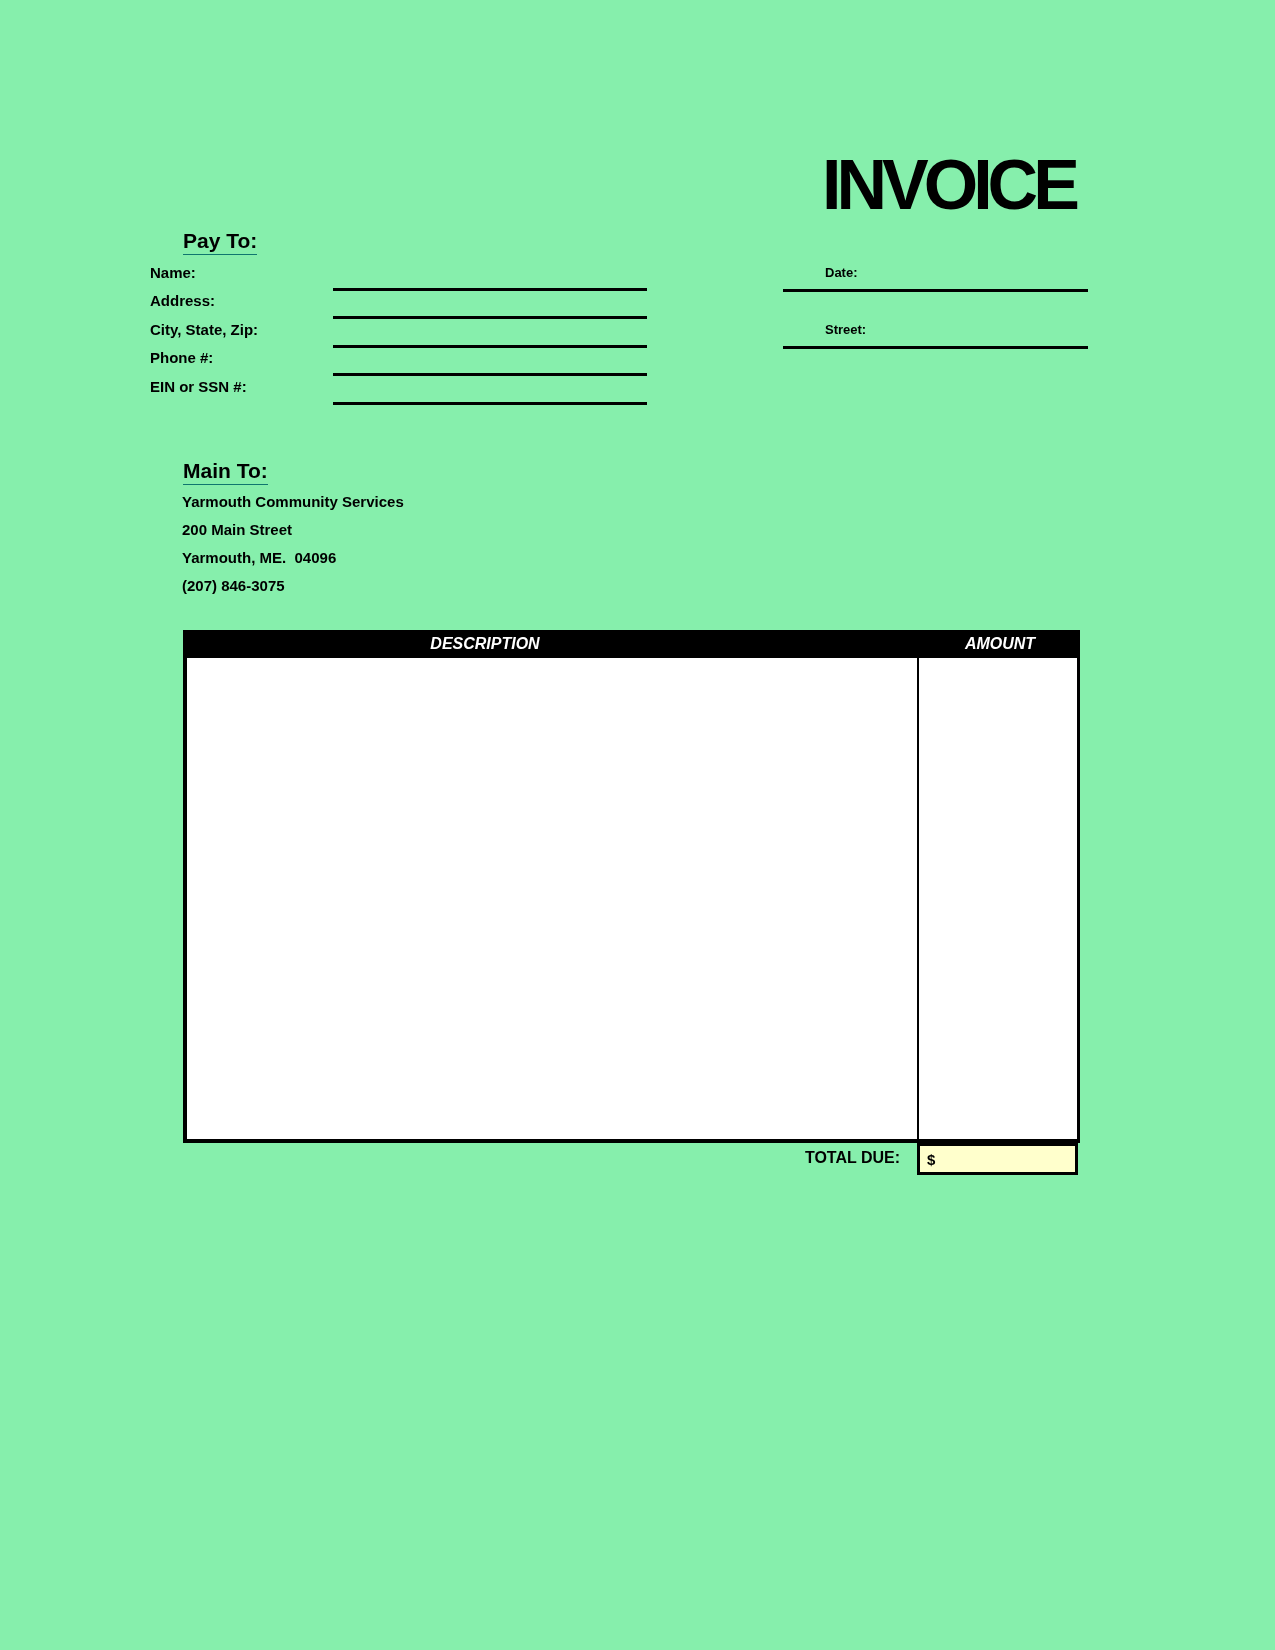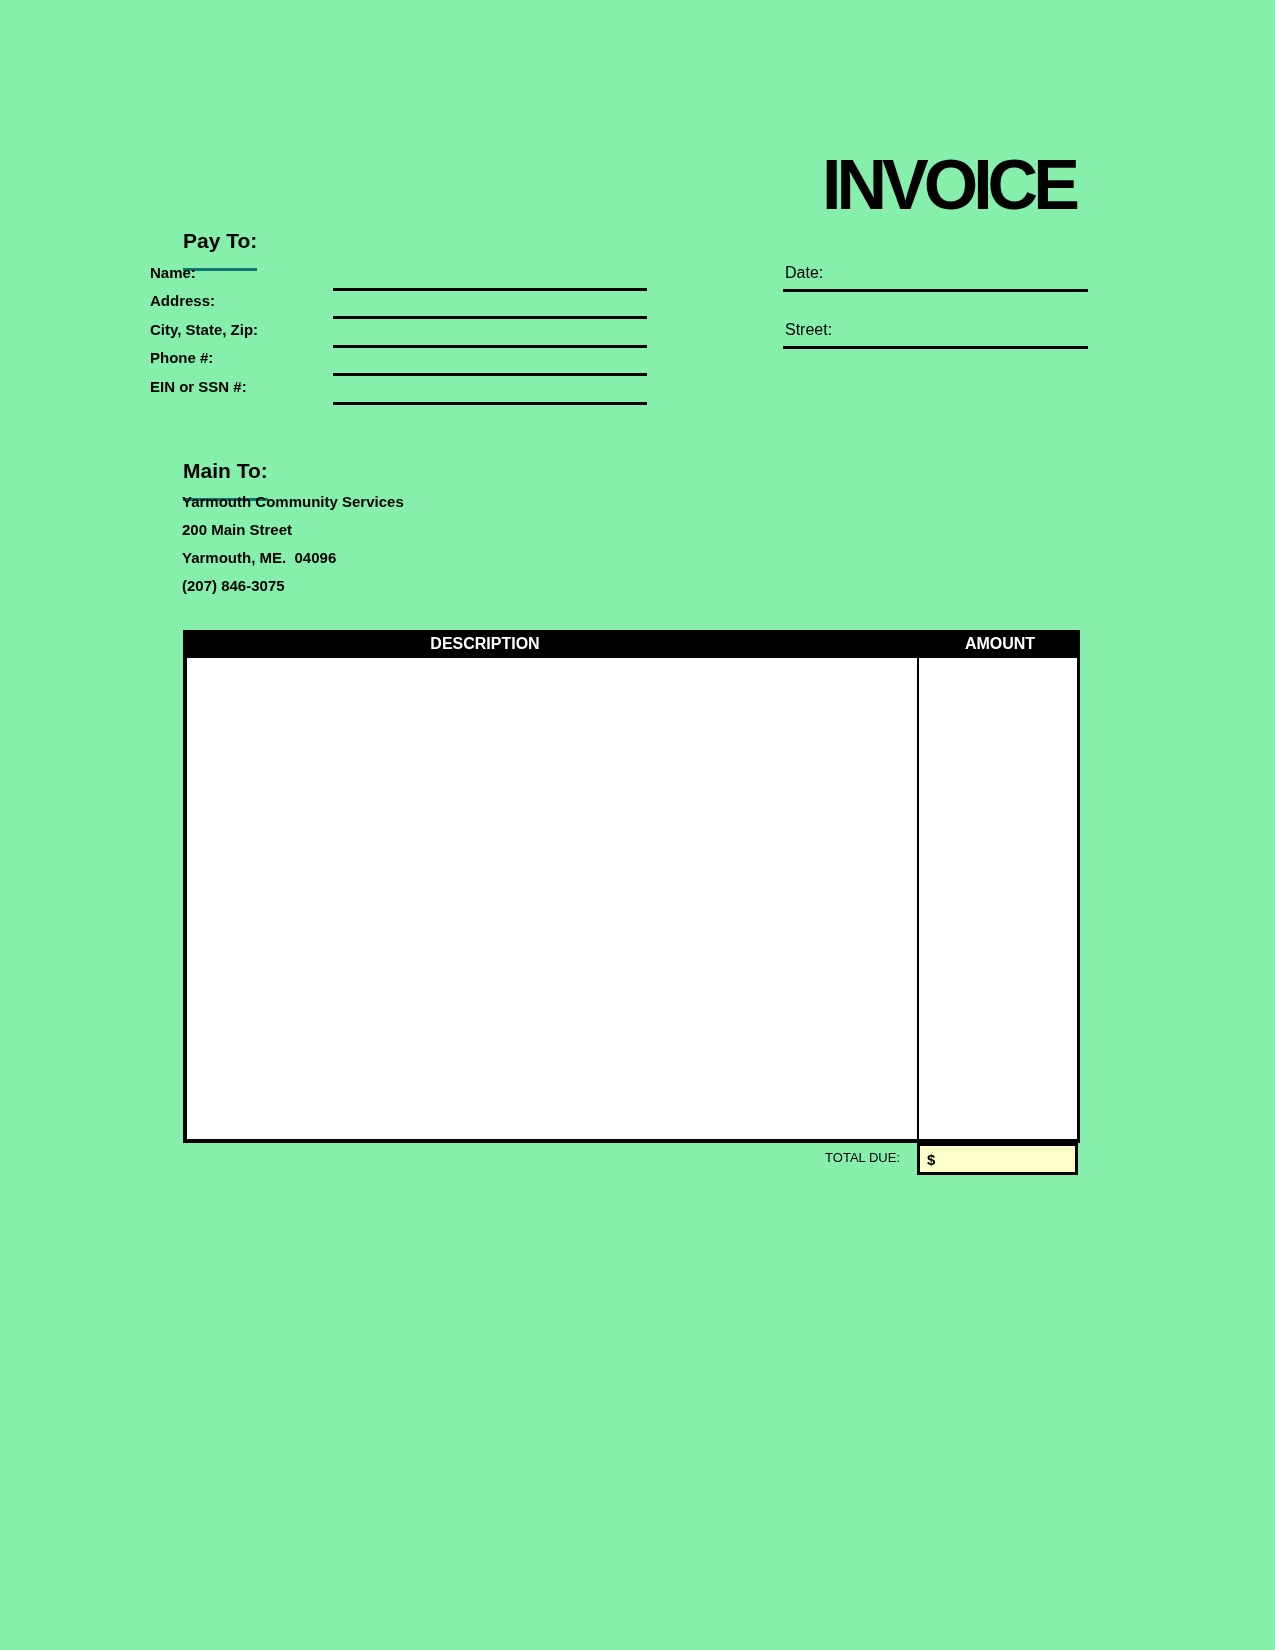--- a/index.html
+++ b/index.html
@@ -21,22 +21,22 @@
     font-weight: bold;
     letter-spacing: -5px;
     line-height: 1;
     white-space: nowrap;
   }
   .section-heading {
     position: absolute;
     font-size: 21px;
     font-weight: bold;
     line-height: 24px;
-    border-bottom: 3px solid #0f766e;
-    padding-bottom: 15px;
+    border-bottom: 1px solid #0f766e;
+    padding-bottom: 1px;
     white-space: nowrap;
   }
   #payToHeading { left: 183px; top: 229px; }
   #billToHeading { left: 183px; top: 459px; }
 
   .field-label {
     position: absolute;
     left: 150px;
     width: 175px;
     text-align: left;
@@ -47,23 +47,23 @@
   }
   .field-line {
     position: absolute;
     left: 333px;
     width: 314px;
     height: 3px;
     background: #000;
   }
   .meta-label {
     position: absolute;
-    left: 785px;
-    font-size: 16px;
-    font-weight: normal;
+    left: 825px;
+    font-size: 13px;
+    font-weight: bold;
     line-height: 18px;
     white-space: nowrap;
   }
   .meta-line {
     position: absolute;
     left: 783px;
     width: 305px;
     height: 3px;
     background: #000;
   }
@@ -76,20 +76,21 @@
     white-space: pre;
   }
 
   .tbl-header {
     position: absolute;
     left: 183px;
     top: 630px;
     width: 897px;
     height: 28px;
     background: #000000;
+    font-style: italic;
   }
   .tbl-header .col-head {
     position: absolute;
     top: 50%;
     transform: translate(-50%, -50%);
     color: #ffffff;
     font-size: 16px;
     font-weight: bold;
     white-space: nowrap;
   }
@@ -114,22 +115,22 @@
     width: 2px;
     height: 485px;
     background: #000;
   }
   .total-label {
     position: absolute;
     left: 650px;
     top: 1148px;
     width: 250px;
     text-align: right;
-    font-size: 13px;
-    font-weight: normal;
+    font-size: 16px;
+    font-weight: bold;
     line-height: 19px;
     white-space: nowrap;
   }
   .total-box {
     position: absolute;
     left: 917px;
     top: 1143px;
     width: 161px;
     height: 32px;
     background: #ffffcc;

